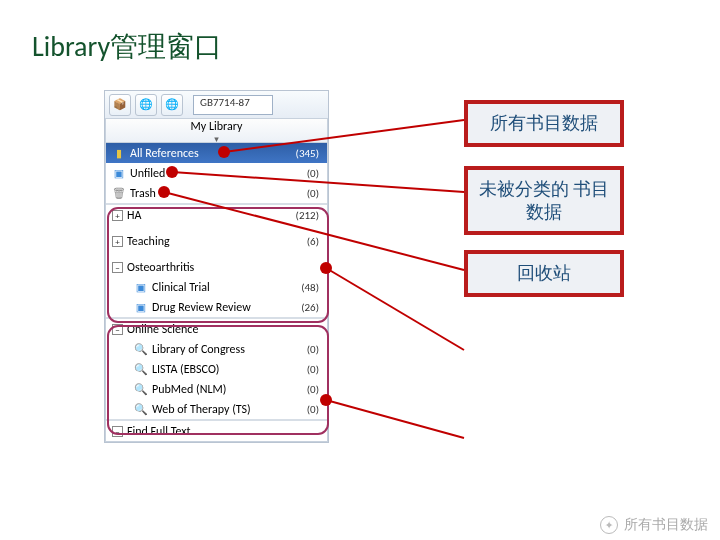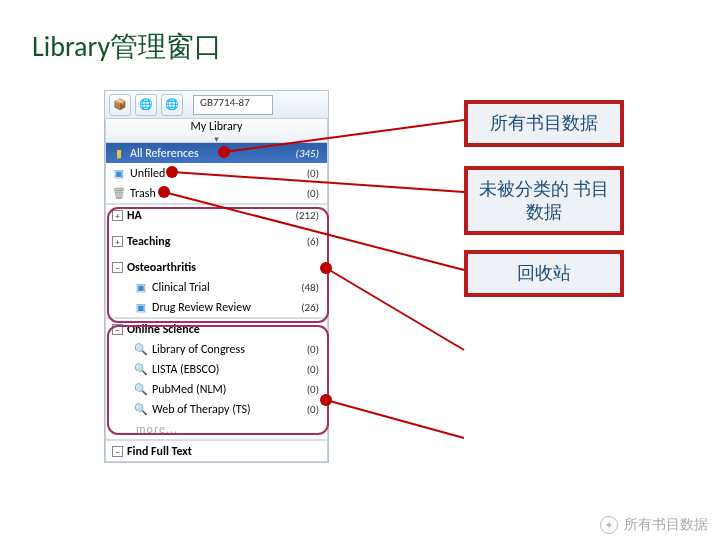--- a/index.html
+++ b/index.html
@@ -92,34 +92,34 @@
     font-size: 12px;
     justify-content: space-between;
     position: relative;
   }
   .row .left { display:flex; align-items:center; gap:4px; }
   .row .count { font-size:11px; color:#333; padding-right:4px; }
   .row.sel {
     background: linear-gradient(#2e5ea6,#3f75c5);
     color: #fff;
   }
-  .row.sel .count { color:#fff;font-style:italic; }
+  .row.sel .count { color:#fff; }
   .row .ind { display:inline-block; }
   .ico { width:14px; height:14px; display:inline-flex; align-items:center; justify-content:center; font-size:11px;}
   .folder { color:#3c8ad9; }
   .globe { color:#305a9c; }
   .note { color:#e7c443; }
   .trashc { color:#888; }
   .expander {
     width:11px;height:11px;border:1px solid #888;display:inline-flex;
     align-items:center;justify-content:center;font-size:9px;line-height:1;
     background:#fff;color:#333;
   }
   .sep { height:2px; background:#d7dee6; }
-  .bold { font-weight:700;text-align:right; }
+  .bold { font-weight:400;text-align:right; }
   .ellipsis { color:#aaa; letter-spacing:1px; padding-left:2px; }
 
   
   .labels { position:absolute; top:0; left:0; width:520px; height:420px; }
   .label {
     position: absolute;
     right: 0;
     width: 160px;
     border: 4px solid #b91c1c;
     background: #eef1f5;
@@ -267,26 +267,20 @@
         <span class="count">(0)</span>
       </div>
       <div class="row">
         <span class="left">
             <span class="ind" style="width:18px"></span>
             <span class="ico globe">🔍</span>
             <span>Web of Therapy (TS)</span>
           </span>
         <span class="count">(0)</span>
       </div>
-      <div class="row">
-        <span class="left">
-            <span class="ind" style="width:18px"></span>
-            <span class="ellipsis">more...</span>
-          </span>
-      </div>
       <div class="sep"></div>
       <div class="row">
         <span class="left">
             <span class="expander">−</span>
             <span class="bold">Find Full Text</span>
           </span>
       </div>
     </div>
   </div>
 

